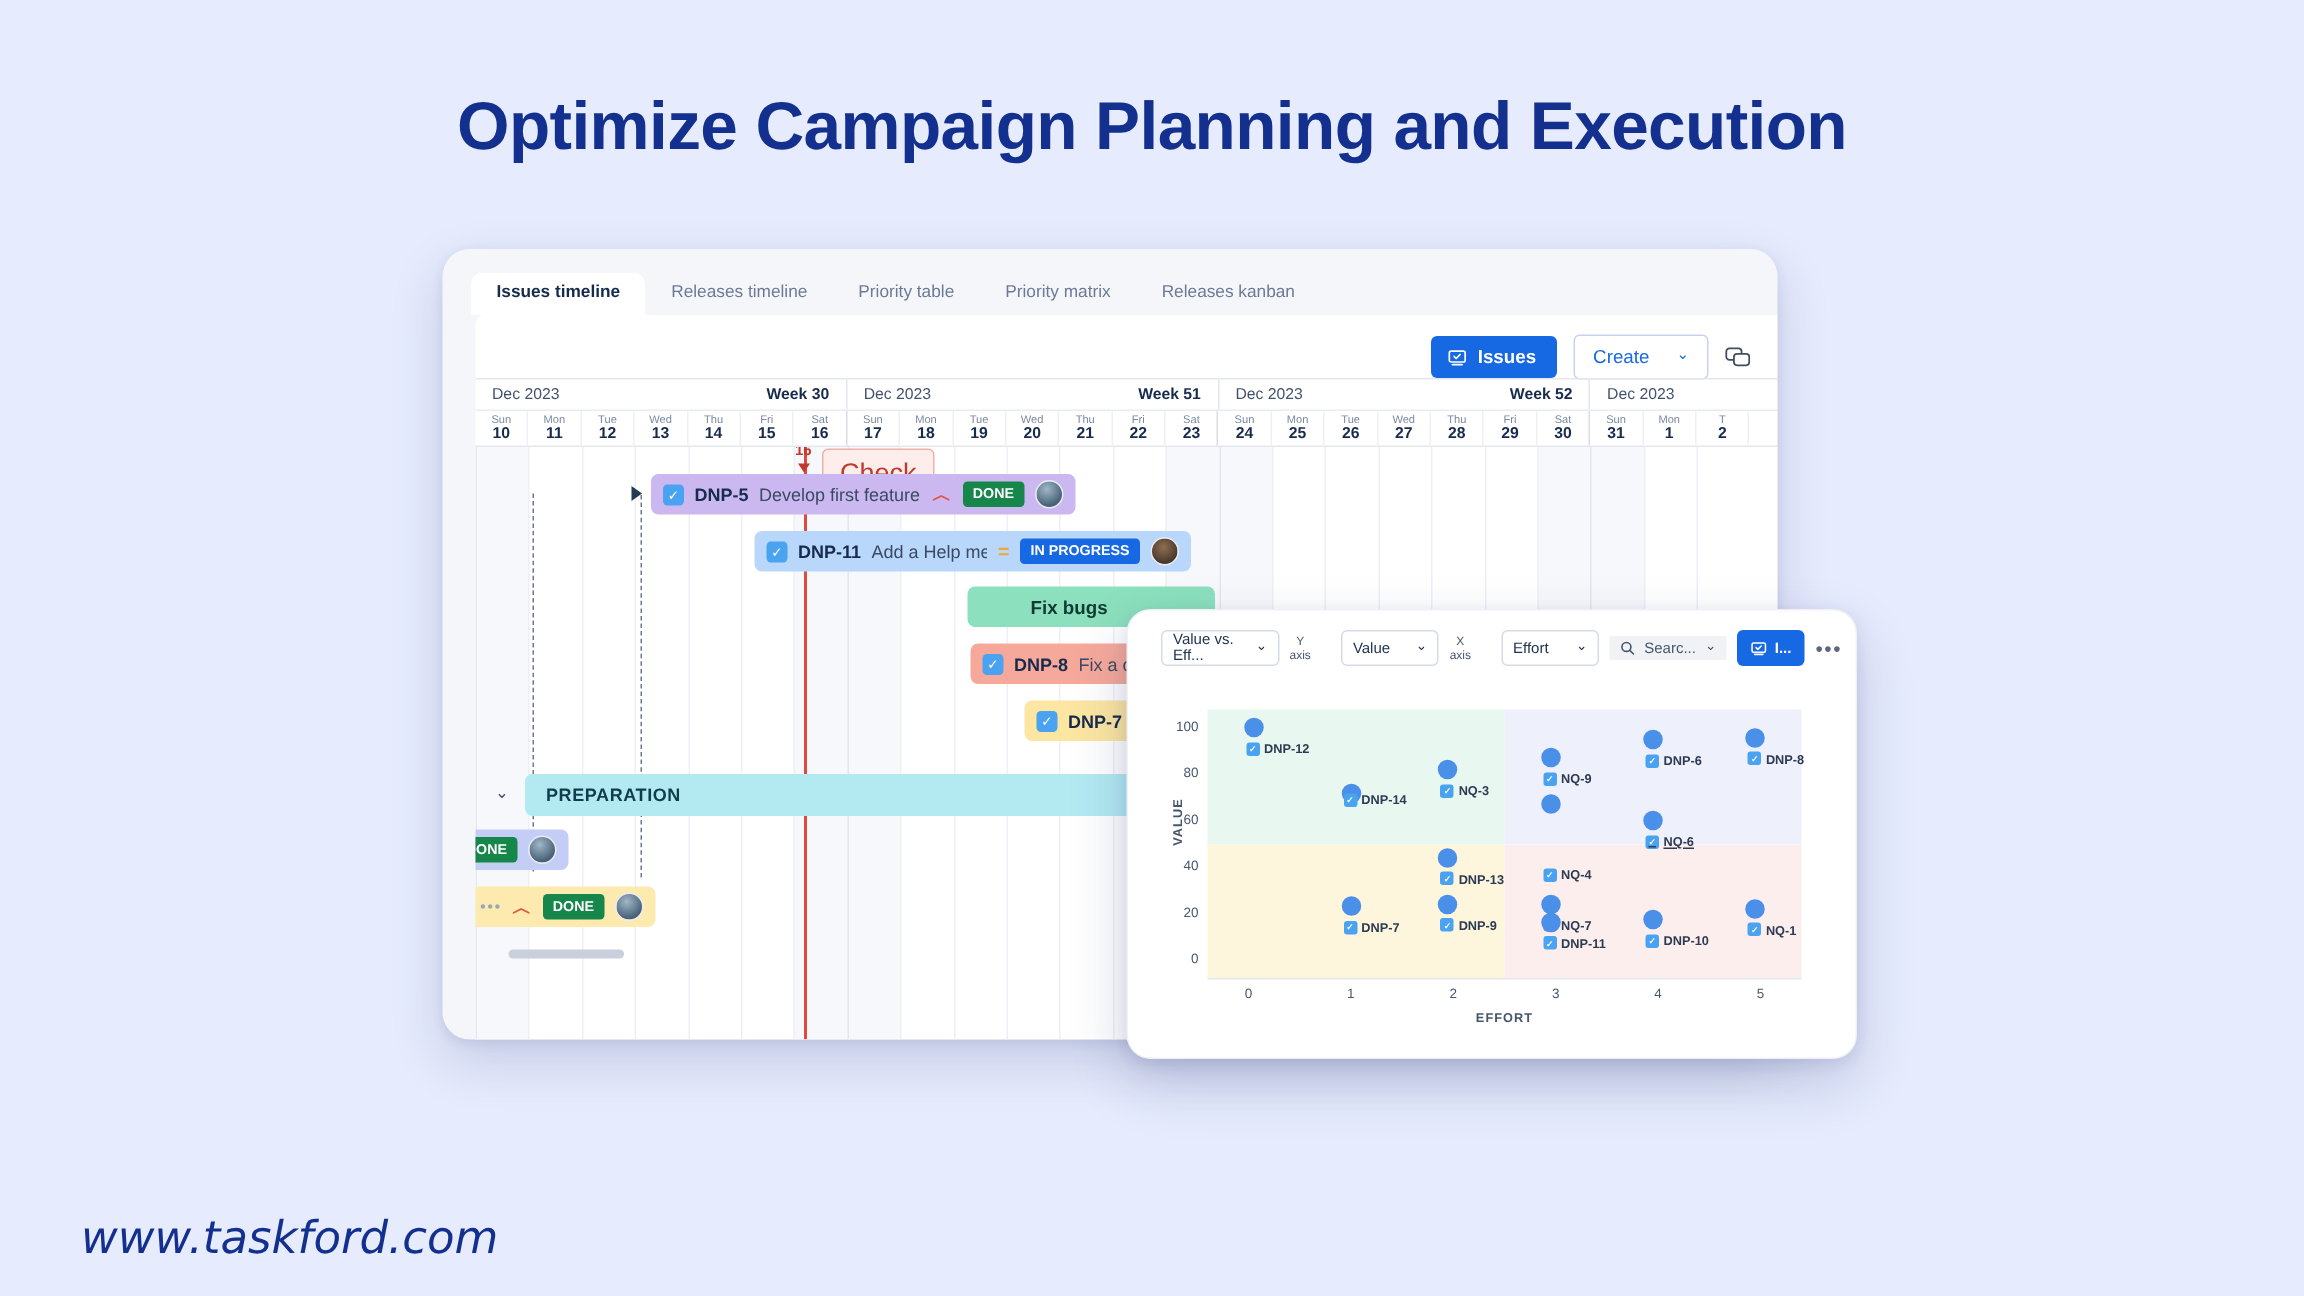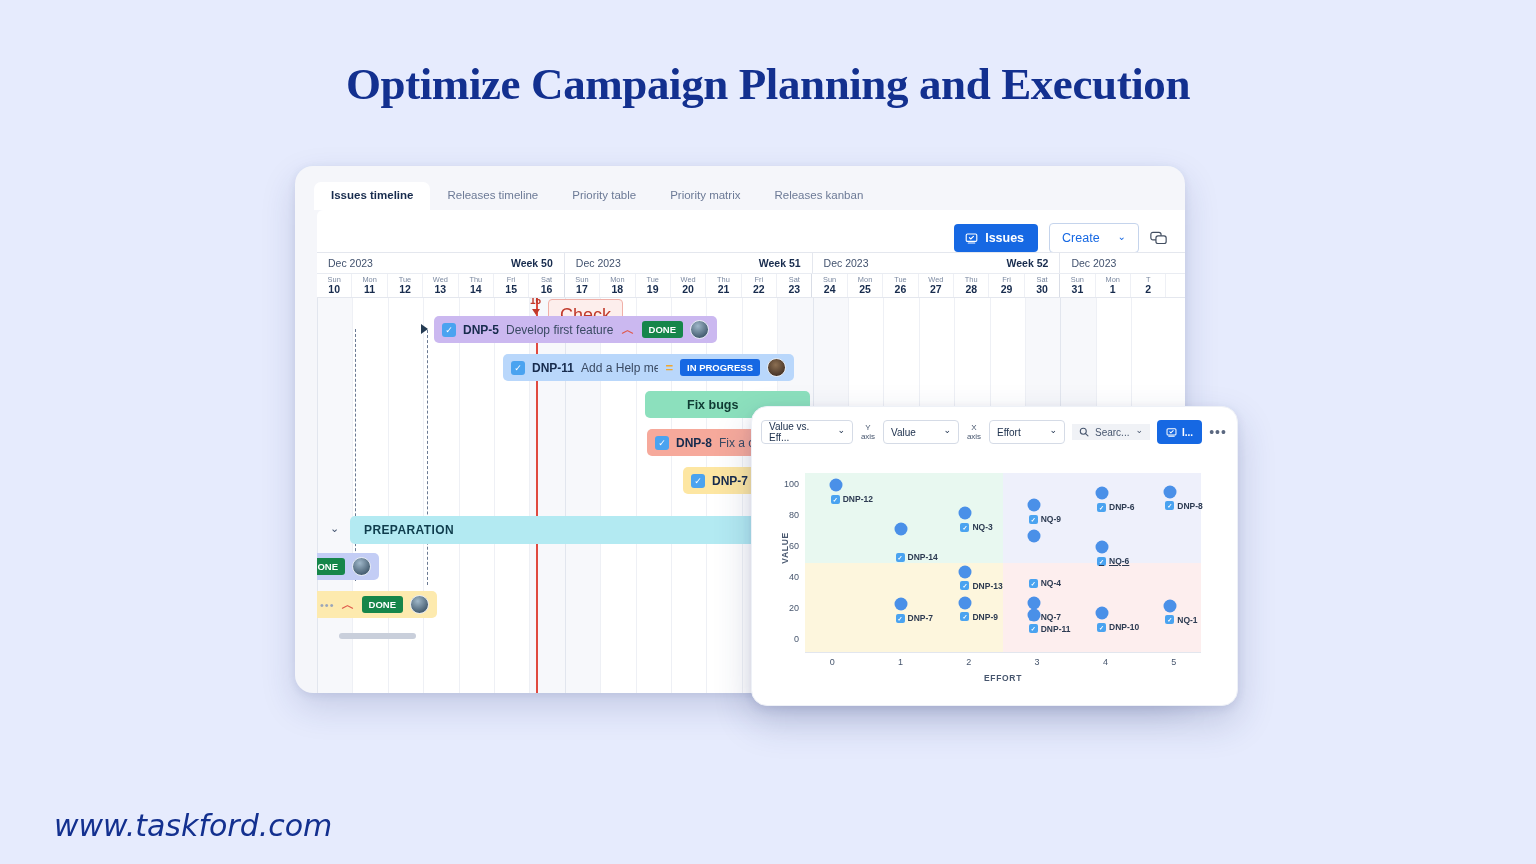--- a/index.html
+++ b/index.html
@@ -10,21 +10,21 @@
     overflow: hidden;
   }
   .stage { position: relative; width: 1536px; height: 864px; }
 
   
   .headline {
     position: absolute; left: 0; top: 58px; width: 1536px;
     text-align: center;
     font-size: 45px; font-weight: 700; letter-spacing: -0.4px;
     color: #13308f;
-    font-family: Liberation Serif, serif;
+    font-family: Liberation Sans, sans-serif;
   }
 
   
   .footer-url {
     position: absolute; left: 54px; top: 808px;
     font-size: 30px; font-style: italic; font-weight: 400;
     color: #13308f;
     font-family: "DejaVu Sans", sans-serif;
   }
 
@@ -144,21 +144,21 @@
     background:#ffffff; border-radius:16px;
     box-shadow: 0 16px 38px rgba(35,50,110,.20), 0 3px 10px rgba(35,50,110,.10);
     border: 1px solid #eef1f7;
     overflow:hidden;
   }
   .ch-toolbar { position:absolute; left:9px; top:12px; right:9px; height:26px;
                 display:flex; align-items:center; gap:7px;}
   .sel {
     border:1px solid #d5dbe6; border-radius:4px; background:#fff;
     font-size:10px; color:#20334f; height:24px;
-    display:flex; align-items:center; justify-content:space-between; gap:10px; padding:0 7px;
+    display:flex; align-items:center; justify-content:space-between; gap:10px; padding:0 7px;margin-left:13px;
   }
   .axlbl { font-size:8px; color:#47566e; line-height:1.15; text-align:center; width:16px;}
   .search-pill {
     background:#f0f2f6; border-radius:0; height:16px; display:flex; align-items:center;
     gap:6px; padding:0 7px; font-size:10px; color:#47566e;
   }
   .btn-mini { background:#1668e3; color:#fff; border-radius:4px; height:24px;
               display:flex;align-items:center;gap:5px;padding:0 9px;font-size:10px;font-weight:700;}
   .kebab { color:#5b6880; font-size:14px; letter-spacing:1px; }
 
@@ -219,21 +219,21 @@
             <rect x="1" y="1.2" width="12" height="9" rx="2.5" fill="none" stroke="#414d60" stroke-width="1.4"></rect>
             <rect x="7" y="5.4" width="12" height="9" rx="2.5" fill="#fff" stroke="#414d60" stroke-width="1.4"></rect>
           </svg>
         </div>
       </div>
 
       <div class="tl-head">
         <div class="wk-row">
           <div class="wk-cell" style="width:247.8px">
             <span class="wk-month">Dec 2023</span>
-            <span class="wk-num">Week 50</span>
+            <span class="wk-num">Week 30</span>
           </div>
           <div class="wk-cell" style="width:247.8px">
             <span class="wk-month">Dec 2023</span>
             <span class="wk-num">Week 51</span>
           </div>
           <div class="wk-cell" style="width:247.8px">
             <span class="wk-month">Dec 2023</span>
             <span class="wk-num">Week 52</span>
           </div>
           <div class="wk-cell" style="width:124px;border-right:none">
@@ -484,21 +484,21 @@
       <div class="q br"></div>
       <div class="axis-x-line"></div>
       <div class="ylabel">VALUE</div>
       <div class="xlabel">EFFORT</div>
     <div class="dot" style="left: 30.7241px; top: 12.3448px;"></div>
         <div class="dlabel" style="left: 25.7241px; top: 21.3448px;">
           <span class="cbx2">✓</span>
           <span>DNP-12</span>
         </div>
         <div class="dot" style="left: 95.5862px; top: 55.5517px;"></div>
-        <div class="dlabel" style="left: 90.5862px; top: 79px;">
+        <div class="dlabel" style="left: 90.5862px; top: 55px;">
           <span class="cbx2">✓</span>
           <span>DNP-14</span>
         </div>
         <div class="dot" style="left: 160.448px; top: 40.1207px;"></div>
         <div class="dlabel" style="left: 155.448px; top: 49.1207px;">
           <span class="cbx2">✓</span>
           <span>NQ-3</span>
         </div>
         <div class="dot" style="left: 160.448px; top: 98.7586px;"></div>
         <div class="dlabel" style="left: 155.448px; top: 107.759px;">

